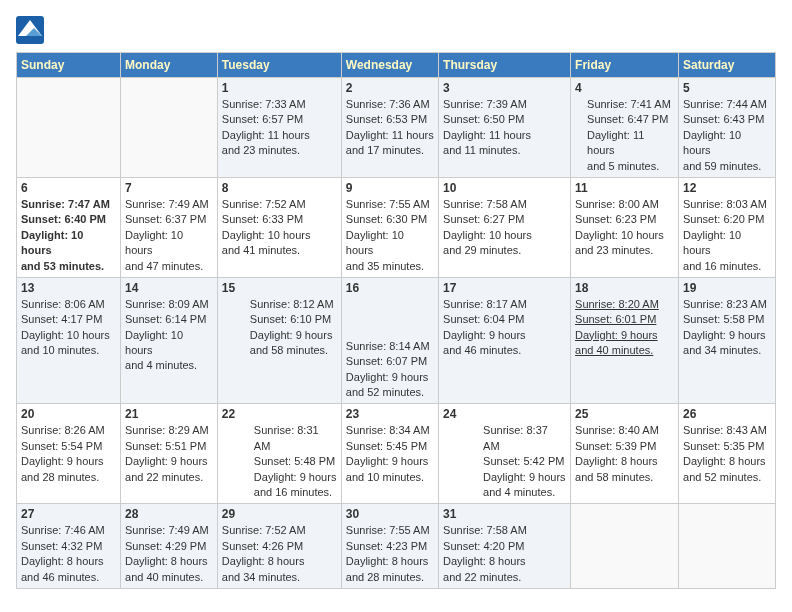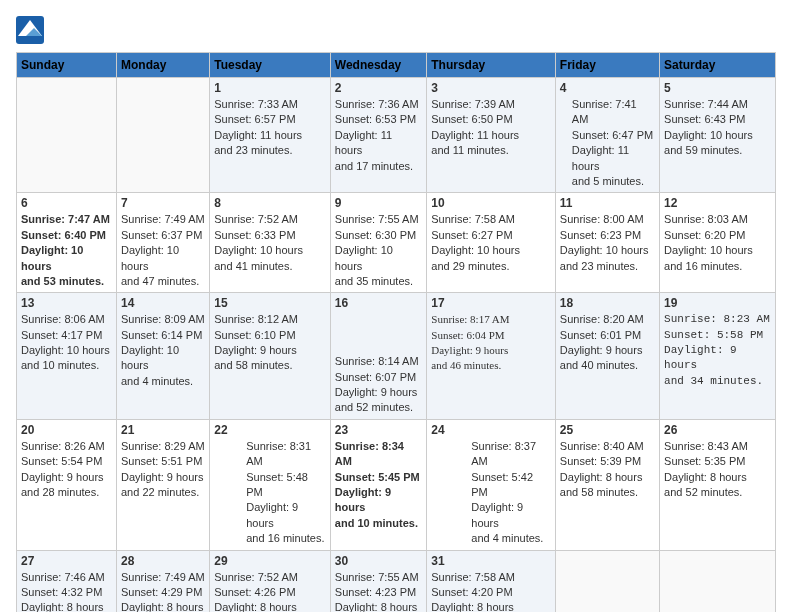--- a/index.html
+++ b/index.html
@@ -47,21 +47,21 @@
       color: #333;
       font-style: italic;
     }
     table {
       width: 100%;
       border-collapse: collapse;
       font-size: 10px;
     }
     thead tr th {
       background-color: #3a7abf;
-      color: #000000;
+      color: #fef9c3;
       text-align: left;
       padding: 5px 4px;
       font-size: 12px;
       border: 1px solid #ccc;
     }
     tbody tr td {
       border: 1px solid #ccc;
       vertical-align: top;
       padding: 3px 4px;
       height: 80px;
@@ -220,49 +220,49 @@
         </td>
         <td>
           <span class="day-num">14</span>
           <div class="day-info" style="white-space: pre-line;">Sunrise: 8:09 AM
 Sunset: 6:14 PM
 Daylight: 10 hours
 and 4 minutes.</div>
         </td>
         <td>
           <span class="day-num">15</span>
-          <div class="day-info" style="white-space: pre-line;">Sunrise: 8:12 AM
+          <div class="day-info" style="white-space: pre-line; margin-left: 28px;">Sunrise: 8:12 AM
 Sunset: 6:10 PM
 Daylight: 9 hours
 and 58 minutes.</div>
         </td>
         <td>
           <span class="day-num">16</span>
           <div class="day-info" style="white-space: pre-line; margin-top: 44px;">Sunrise: 8:14 AM
 Sunset: 6:07 PM
 Daylight: 9 hours
 and 52 minutes.</div>
         </td>
         <td>
           <span class="day-num">17</span>
-          <div class="day-info" style="white-space: pre-line; font-family: Liberation Serif, serif;">Sunrise: 8:17 AM
+          <div class="day-info" style="white-space: pre-line;">Sunrise: 8:17 AM
 Sunset: 6:04 PM
 Daylight: 9 hours
 and 46 minutes.</div>
         </td>
         <td>
           <span class="day-num">18</span>
-          <div class="day-info" style="white-space: pre-line;">Sunrise: 8:20 AM
+          <div class="day-info" style="white-space: pre-line; text-decoration: underline;">Sunrise: 8:20 AM
 Sunset: 6:01 PM
 Daylight: 9 hours
 and 40 minutes.</div>
         </td>
         <td>
           <span class="day-num">19</span>
-          <div class="day-info" style="white-space: pre-line; font-family: Liberation Mono, monospace;">Sunrise: 8:23 AM
+          <div class="day-info" style="white-space: pre-line;">Sunrise: 8:23 AM
 Sunset: 5:58 PM
 Daylight: 9 hours
 and 34 minutes.</div>
         </td>
       </tr>
       <tr>
         <td>
           <span class="day-num">20</span>
           <div class="day-info" style="white-space: pre-line;">Sunrise: 8:26 AM
 Sunset: 5:54 PM
@@ -278,21 +278,21 @@
         </td>
         <td>
           <span class="day-num">22</span>
           <div class="day-info" style="white-space: pre-line; margin-left: 32px;">Sunrise: 8:31 AM
 Sunset: 5:48 PM
 Daylight: 9 hours
 and 16 minutes.</div>
         </td>
         <td>
           <span class="day-num">23</span>
-          <div class="day-info" style="white-space: pre-line; font-weight: bold;">Sunrise: 8:34 AM
+          <div class="day-info" style="white-space: pre-line;">Sunrise: 8:34 AM
 Sunset: 5:45 PM
 Daylight: 9 hours
 and 10 minutes.</div>
         </td>
         <td>
           <span class="day-num">24</span>
           <div class="day-info" style="white-space: pre-line; margin-left: 40px;">Sunrise: 8:37 AM
 Sunset: 5:42 PM
 Daylight: 9 hours
 and 4 minutes.</div>

